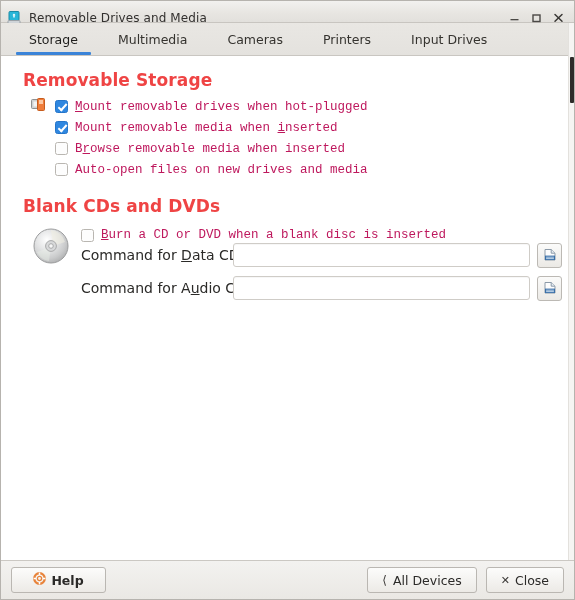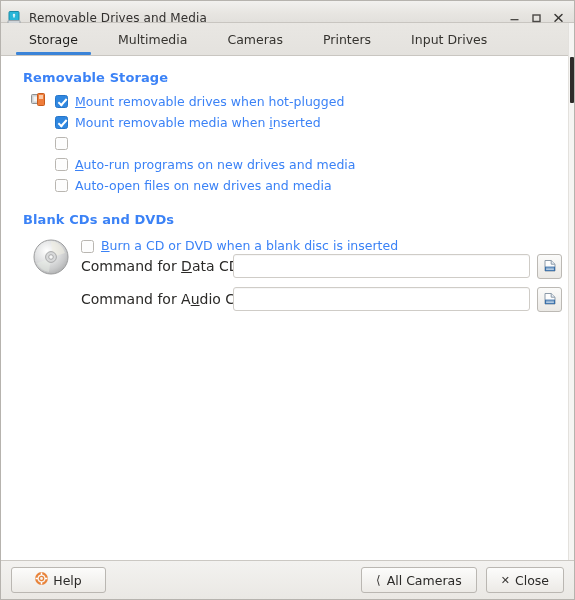--- a/index.html
+++ b/index.html
@@ -108,23 +108,23 @@
   
   .content {
     position: relative;
     flex: 1 1 auto;
     background: #ffffff;
     padding: 14px 0 0 0;
     overflow: hidden;
   }
 
   .section-title {
-    font-size: 13px;
+    font-size: 17px;
     font-weight: bold;
-    color: #3b82f6;
+    color: #ef4444;
     margin: 0 0 6px 22px;
     letter-spacing: .1px;
   }
   .section + .section { margin-top: 16px; }
 
   .rows {
     margin-left: 28px;
     position: relative;
   }
 
@@ -158,23 +158,24 @@
     left: 3.6px;
     top: 1.2px;
     width: 3.4px;
     height: 7px;
     border: solid #ffffff;
     border-width: 0 2px 2px 0;
     transform: rotate(42deg);
   }
   .opt-label {
     font-size: 12.5px;
-    color: #3b82f6;
+    color: #be185d;
     white-space: nowrap;
     cursor: default;
+    font-family: Liberation Mono, monospace;
   }
   .mn { text-decoration: underline; text-underline-offset: 1px; }
 
   
   .storage-icon {
     position: absolute;
     left: 2px;
     top: 1px;
     width: 17px;
     height: 16px;
@@ -269,21 +270,21 @@
     align-items: center;
     justify-content: center;
     gap: 5px;
     padding: 0 14px;
     font-size: 12.5px;
     color: #2b2a28;
     font-family: inherit;
     cursor: default;
     white-space: nowrap;
   }
-  .btn.help { min-width: 95px; }
+  .btn.help { min-width: 95px; font-weight: bold; }
   .spacer { flex: 1 1 auto; }
   .footer-right { display: flex; gap: 9px; }
 
   .chev {
     font-size: 12px;
     line-height: 1;
     color: #3a3836;
     margin-right: 1px;
   }
   .xmark {
@@ -384,26 +385,23 @@
           <span class="opt-label"><span class="mn">M</span>ount removable drives when hot-plugged</span>
         </div>
 
         <div class="opt-row">
           <span class="cb checked"></span>
           <span class="opt-label">Mount removable media when <span class="mn">i</span>nserted</span>
         </div>
 
         <div class="opt-row">
           <span class="cb"></span>
-        </div>
-
-        <div class="opt-row">
-          <span class="cb"></span>
-          <span class="opt-label"><span class="mn">A</span>uto-run programs on new drives and media</span>
-        </div>
+          <span class="opt-label">B<span class="mn">r</span>owse removable media when inserted</span>
+        </div>
+
 
         <div class="opt-row">
           <span class="cb"></span>
           <span class="opt-label">Auto-open files on new drives and media</span>
         </div>
 
       </div>
     </div>
 
     <div class="section">
@@ -480,21 +478,21 @@
         </svg>
       </span>
       <span>Help</span>
     </div>
 
     <div class="spacer"></div>
 
     <div class="footer-right">
       <div class="btn">
         <span class="chev">⟨</span>
-        <span>All Cameras</span>
+        <span>All Devices</span>
       </div>
       <div class="btn">
         <span class="xmark">✕</span>
         <span>Close</span>
       </div>
     </div>
   </div>
 
 </div>
 

